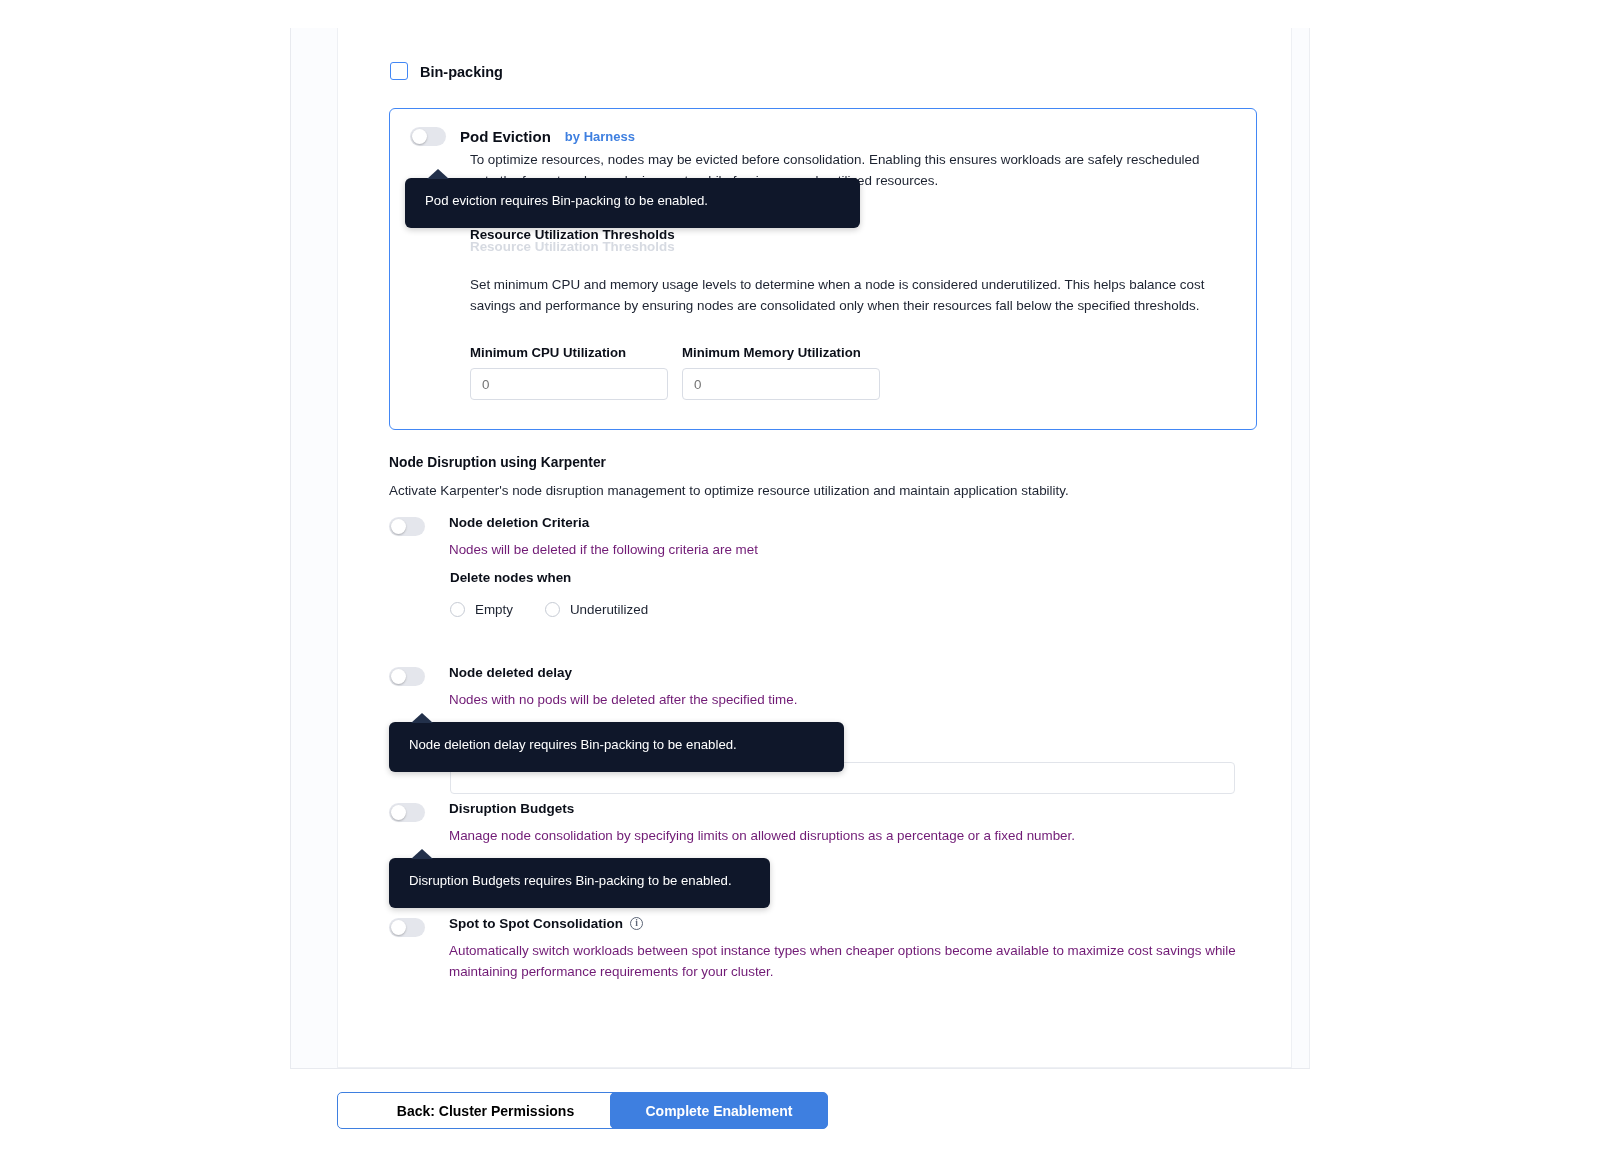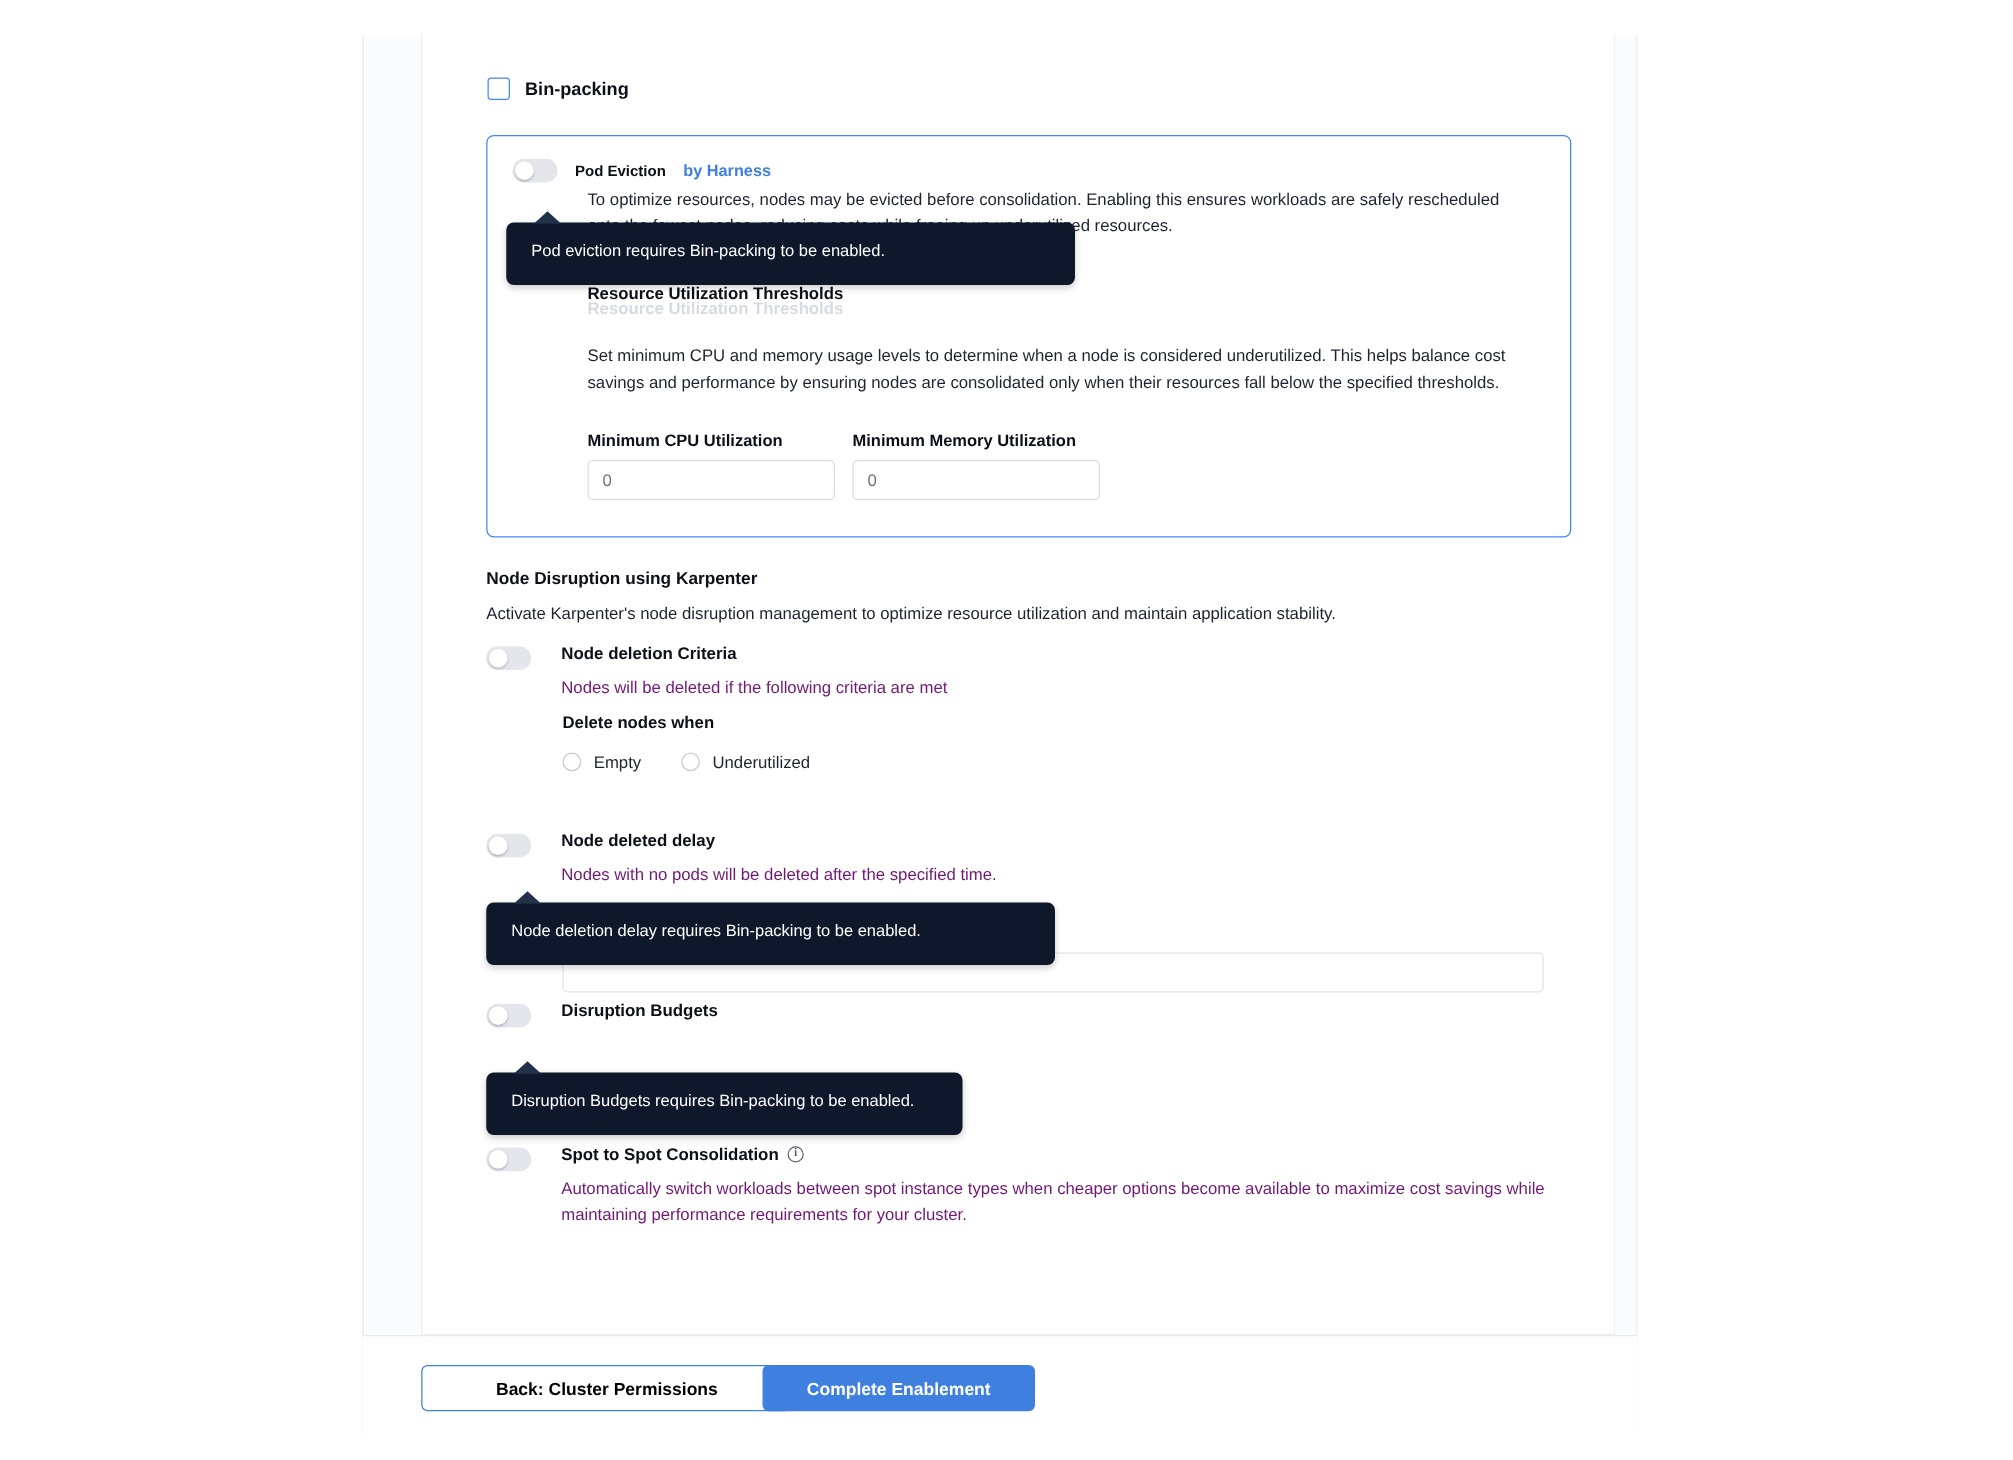--- a/index.html
+++ b/index.html
@@ -93,21 +93,21 @@
   }
   .pod-header {
     position: absolute;
     left: 20px;
     top: 18px;
     display: flex;
     align-items: center;
     gap: 14px;
   }
   .pod-title {
-    font-size: 12px;
+    font-size: 15px;
     font-weight: bold;
     color: #0b0f19;
   }
   .by-harness {
     font-size: 13px;
     font-weight: bold;
     color: #3e7fe0;
   }
   .pod-desc {
     position: absolute;
@@ -401,20 +401,21 @@
   </div>
   <div class="delay-input"></div>
 
   <div class="opt-row" style="left:389px; top:801px; width:830px; height:60px;">
     <div class="opt-toggle-wrap">
       <div class="toggle">
           <div class="knob"></div>
         </div>
     </div>
     <div class="opt-title">Disruption Budgets</div>
+    <div class="opt-desc">Manage node consolidation by specifying limits on allowed disruptions as a percentage or a fixed number.</div>
   </div>
 
   <div class="opt-row" style="left:389px; top:916px; width:830px; height:80px;">
     <div class="opt-toggle-wrap">
       <div class="toggle">
           <div class="knob"></div>
         </div>
     </div>
     <div class="opt-title">
       <span>Spot to Spot Consolidation</span>

